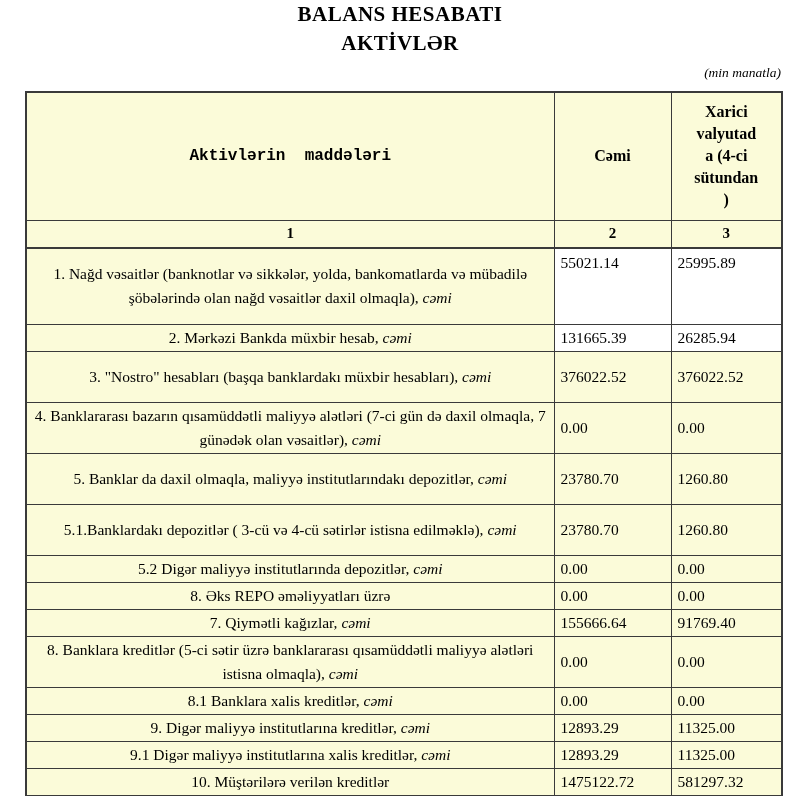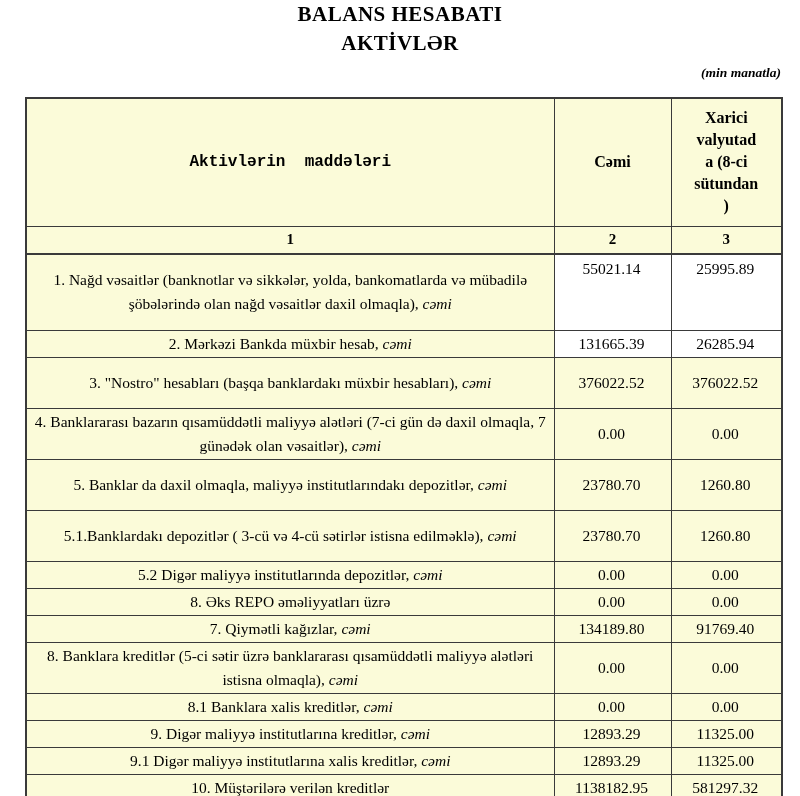--- a/index.html
+++ b/index.html
@@ -22,23 +22,23 @@
   .title-line {
     text-align: center;
     font-weight: 700;
     font-size: 21px;
     line-height: 29px;
     letter-spacing: 0.5px;
   }
   .unit-note {
     text-align: right;
     font-style: italic;
-    font-weight: 700;
+    font-weight: 400;
     font-size: 13.5px;
-    margin: 7px 19px 17px 0;
+    margin: 7px 19px 11px 0;
     line-height: 15px;
   }
   table.assets {
     margin-left: 25px;
     width: 756px;
     border-collapse: collapse;
     table-layout: fixed;
     border: 2px solid var(--border, #3a3a3a);
   }
   table.assets th, table.assets td {
@@ -66,21 +66,21 @@
     vertical-align: middle;
     border-bottom: 2px solid var(--border, #3a3a3a);
     padding: 0;
   }
   tbody td {
     line-height: 24px;
     padding: 1px 6px;
     vertical-align: middle;
   }
   tbody td.label-cell { text-align: center; }
-  tbody td.val-cell   { text-align: center; padding-right: 8px; }
+  tbody td.val-cell   { text-align: left; padding-right: 8px; }
   tbody td.white-bg   { background: var(--cell-white, #ffffff); }
   tbody td.vtop       { vertical-align: top; padding-top: 2px; }
   tbody tr.r1 { height: 27px; }
   tbody tr.r2 { height: 51px; }
   tbody tr.r3 { height: 76px; }
   tbody i { font-style: italic; }
 </style>
 </head>
 <body>
 
@@ -94,21 +94,21 @@
       <col style="width:528px">
       <col style="width:117px">
       <col style="width:111px">
     </colgroup>
     <thead>
       <tr class="head-row">
         <th class="items-head">Aktivlərin  maddələri</th>
         <th>Cəmi</th>
         <th class="foreign-head">Xarici
 valyutad
-a (8-ci
+a (4-ci
 sütundan
 )</th>
       </tr>
       <tr class="num-row">
         <th>1</th>
         <th>2</th>
         <th>3</th>
       </tr>
     </thead>
     <tbody>
@@ -147,21 +147,21 @@
           <td class="val-cell">0.00</td>
           <td class="val-cell">0.00</td>
         </tr>
         <tr class="r1">
           <td class="label-cell">8. Əks REPO əməliyyatları üzrə</td>
           <td class="val-cell">0.00</td>
           <td class="val-cell">0.00</td>
         </tr>
         <tr class="r1">
           <td class="label-cell">7. Qiymətli kağızlar,<i> cəmi</i></td>
-          <td class="val-cell">134189.80</td>
+          <td class="val-cell">155666.64</td>
           <td class="val-cell">91769.40</td>
         </tr>
         <tr class="r2">
           <td class="label-cell">8. Banklara kreditlər (5-ci sətir üzrə banklararası qısamüddətli maliyyə alətləri istisna olmaqla),<i> cəmi</i></td>
           <td class="val-cell">0.00</td>
           <td class="val-cell">0.00</td>
         </tr>
         <tr class="r1">
           <td class="label-cell">8.1 Banklara xalis kreditlər,<i> cəmi</i></td>
           <td class="val-cell">0.00</td>
@@ -172,18 +172,18 @@
           <td class="val-cell">12893.29</td>
           <td class="val-cell">11325.00</td>
         </tr>
         <tr class="r1">
           <td class="label-cell">9.1 Digər maliyyə institutlarına xalis kreditlər,<i> cəmi</i></td>
           <td class="val-cell">12893.29</td>
           <td class="val-cell">11325.00</td>
         </tr>
         <tr class="r1">
           <td class="label-cell">10. Müştərilərə verilən kreditlər</td>
-          <td class="val-cell">1138182.95</td>
+          <td class="val-cell">1475122.72</td>
           <td class="val-cell">581297.32</td>
         </tr>
       </tbody>
   </table>
 </div>
 
 </body></html>

